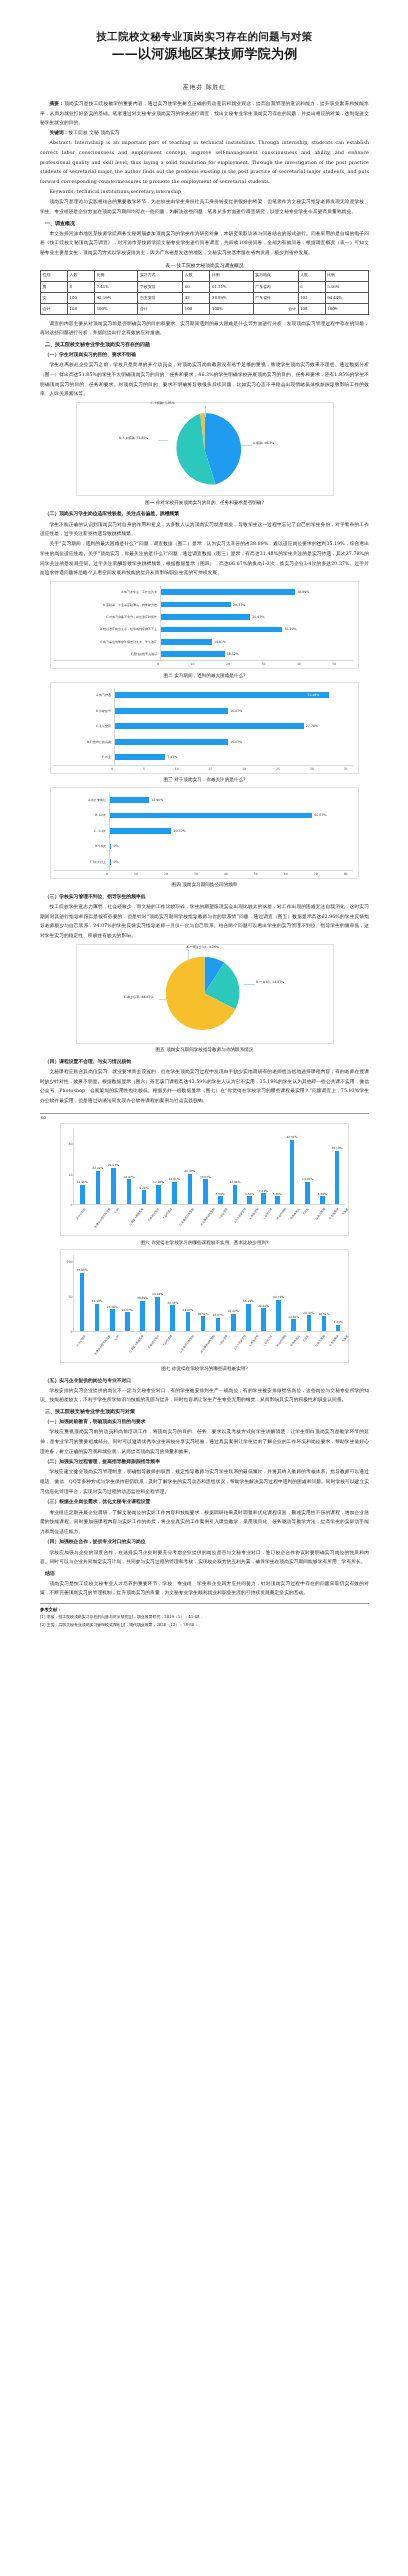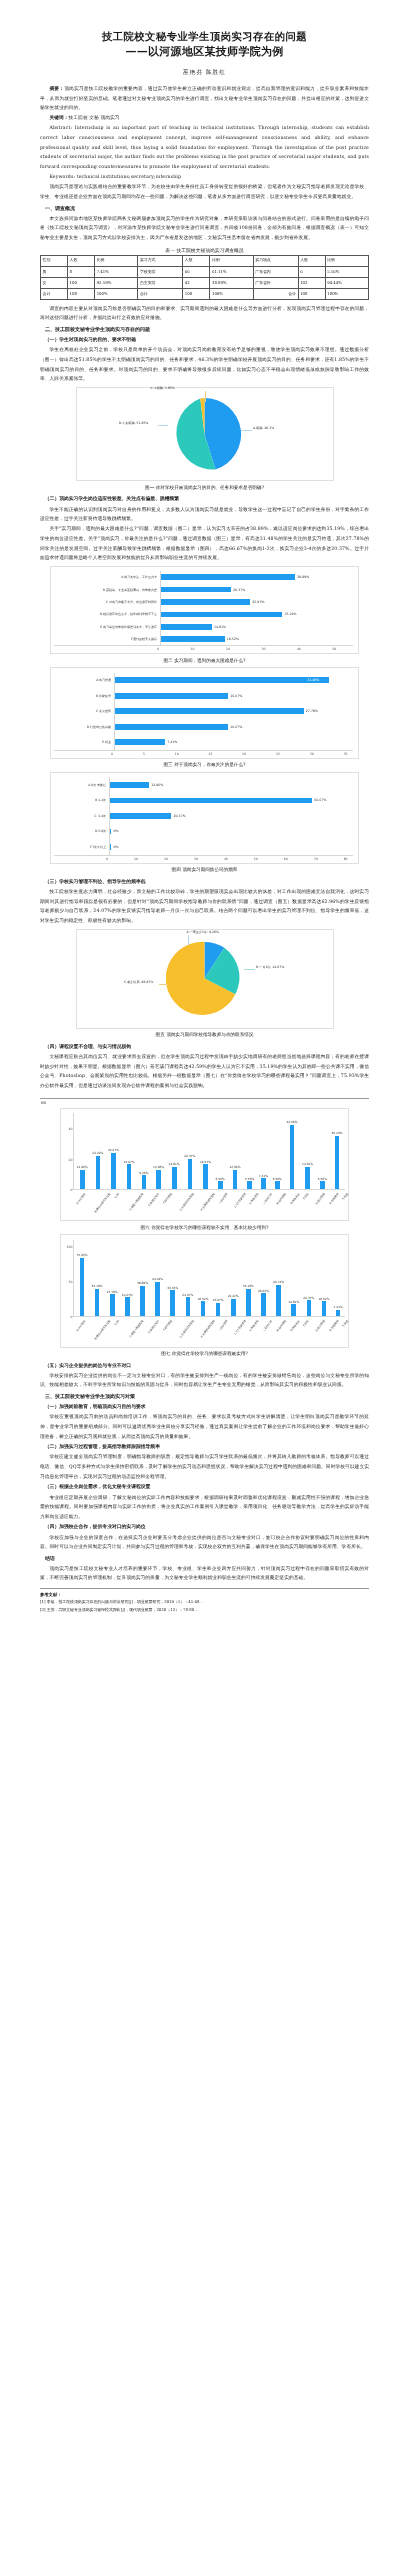--- a/index.html
+++ b/index.html
@@ -18,25 +18,25 @@
     text-align:center;
     font-size:10.3px;
     font-weight:bold;
     letter-spacing:0.5px;
     line-height:1.4;
     margin:7.2px 0 1px 0;
     font-family:"DejaVu Sans","Liberation Sans",sans-serif;
   }
   .subtitle{
     text-align:center;
-    font-size:11px;
+    font-size:13px;
     font-weight:bold;
     letter-spacing:0.3px;
     line-height:1.5;
-    margin:0 0 8px 0;
+    margin:0 0 20px 0;
     font-family:"DejaVu Sans","Liberation Sans",sans-serif;
   }
   .authors{
     text-align:center;
     font-size:5.7px;
     letter-spacing:1px;
     margin:4.1px 0 7.2px 0;
   }
   p.body{
     font-size:4.7px;
@@ -147,21 +147,21 @@
   .foot-title{font-size:4.3px;font-weight:bold;margin:3.1px 0 1px 0;font-family:"DejaVu Sans","Liberation Sans",sans-serif;}
   .pie-wrap{display:flex;align-items:center;justify-content:center;padding:5.2px 2.1px;position:relative;}
   .pie-annot{font-size:3.1px;font-family:"DejaVu Sans","Liberation Sans",sans-serif;color:#333;white-space:nowrap;}
   .divider-line{border-top:0.5px solid #999;margin-top:5.2px;}
 </style>
 </head>
 <body>
 
 <div class="page">
 
-  <h1 class="title">技工院校文秘专业学生顶岗实习存在的问题</h1>
+  <h1 class="title">技工院校文秘专业顶岗实习存在的问题与对策</h1>
   <h2 class="subtitle">——以河源地区某技师学院为例</h2>
   <div class="authors">巫艳芬 陈胜红</div>
 
   <p class="body"><span class="lbl">摘要：</span><span>顶岗实习是技工院校教学的重要内容，通过实习使学生树立正确的劳动意识和就业观念，提高自我管理的意识和能力，提升职业素养和技能水平，从而为就业打好坚实的基础。笔者通过对文秘专业顶岗实习的学生进行调查，找出文秘专业学生顶岗实习存在的问题，并提出相应的对策，达到促进文秘学生就业的目的。</span></p>
 
   <p class="body"><span class="lbl">关键词：</span><span>技工院校 文秘 顶岗实习</span></p>
 
   <p class="body"><span>Abstract:</span> <span>Internshuip is an important part of teaching in technical institutions. Through internship, students can establish correct labor consciousness and employment concept, improve self-management consciousness and ability, and enhance professional quality and skill level, thus laying a solid foundation for employment. Through the investigation of the post practice students of secretarial major, the author finds out the problems existing in the post practice of secretarial major students, and puts forward corresponding countermeasures to promote the employment of secretarial students.</span></p>
 
   <p class="body"><span>Keywords:</span> <span>technical institutions;secretary;internship</span></p>

